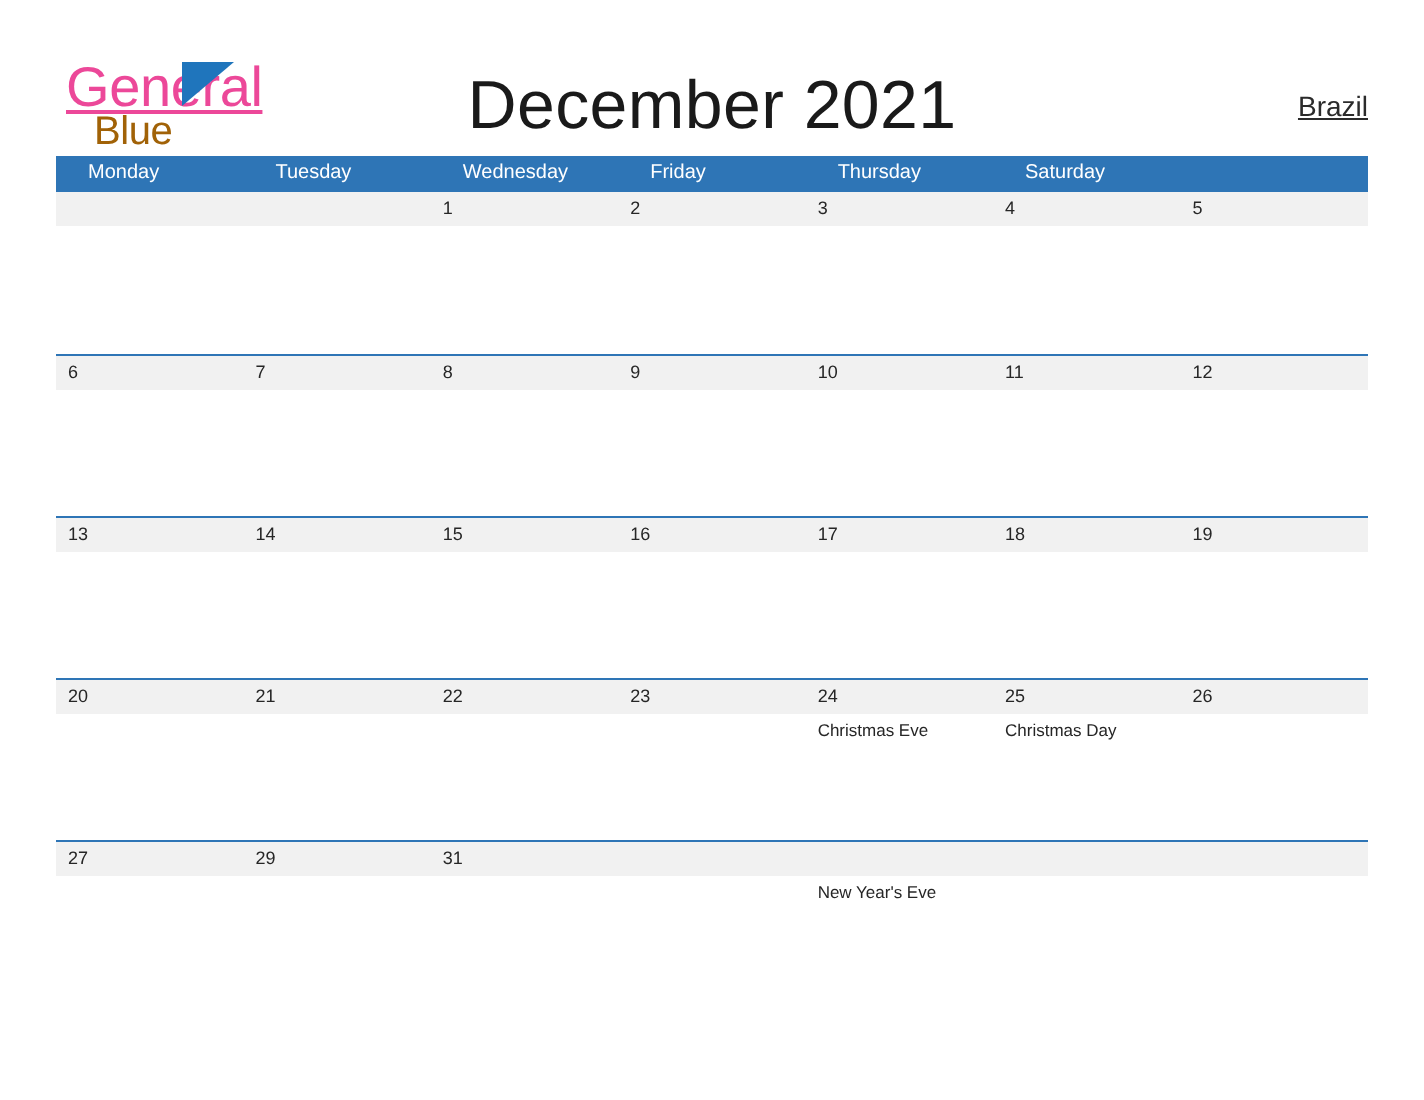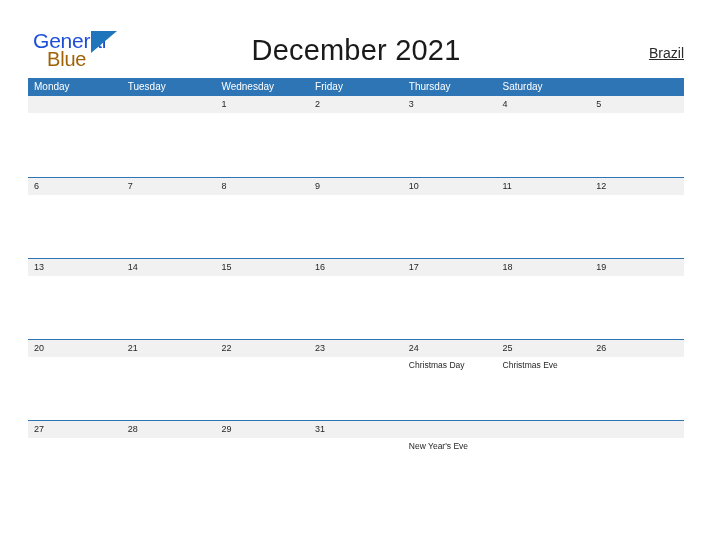--- a/index.html
+++ b/index.html
@@ -31,24 +31,25 @@
   .logo {
     position: absolute;
     left: 33px;
     top: 30px;
     width: 100px;
     height: 40px;
     line-height: 1;
   }
   .logo-general {
     display: block;
-    font-size: 21px;
-    color: #1d4ed8;
+    font-size: 28px;
+    color: #ec4899;
     letter-spacing: -0.2px;
     font-family: "Liberation Sans", sans-serif;
+    text-decoration: underline;
   }
   .logo-blue {
     display: block;
     font-size: 20px;
     color: #a16207;
     letter-spacing: -0.2px;
     margin-top: -2px;
     margin-left: 14px;
     font-family: "Liberation Sans", sans-serif;
   }
@@ -61,21 +62,21 @@
     border-left: 26px solid #1f75bc;
     border-bottom: 22px solid transparent;
   }
 
   .title {
     position: absolute;
     left: 0;
     top: 34px;
     width: 712px;
     text-align: center;
-    font-size: 29px;
+    font-size: 34px;
     font-weight: normal;
     color: #1a1a1a;
     letter-spacing: 0.2px;
     font-family: "Liberation Sans", sans-serif;
   }
 
   .country {
     position: absolute;
     right: 28px;
     top: 45px;
@@ -96,21 +97,21 @@
   .weekday-row {
     display: flex;
     width: 656px;
     height: 18px;
     background: #2e75b6;
   }
   .weekday-cell {
     width: 93.71px;
     height: 18px;
     box-sizing: border-box;
-    padding-left: 6px;
+    padding-left: 16px;
     color: #ffffff;
     font-size: 10px;
     line-height: 18px;
     font-family: "Liberation Sans", sans-serif;
     white-space: nowrap;
     overflow: hidden;
   }
 
   .week-row {
     position: relative;
@@ -310,35 +311,34 @@
         <div class="event-cell">
             <div class="event-text"></div>
           </div>
         <div class="event-cell">
             <div class="event-text"></div>
           </div>
         <div class="event-cell">
             <div class="event-text"></div>
           </div>
         <div class="event-cell">
+            <div class="event-text">Christmas Eve</div>
+          </div>
+        <div class="event-cell">
             <div class="event-text">Christmas Day</div>
           </div>
         <div class="event-cell">
-            <div class="event-text">Christmas Eve</div>
-          </div>
-        <div class="event-cell">
             <div class="event-text"></div>
           </div>
       </div>
     </div>
 
     <div class="week-row">
       <div class="date-band">
         <div class="date-cell">27</div>
-        <div class="date-cell">28</div>
         <div class="date-cell">29</div>
         <div class="date-cell">31</div>
         <div class="date-cell"></div>
         <div class="date-cell"></div>
       </div>
       <div class="events-band">
         <div class="event-cell">
             <div class="event-text"></div>
           </div>
         <div class="event-cell">

